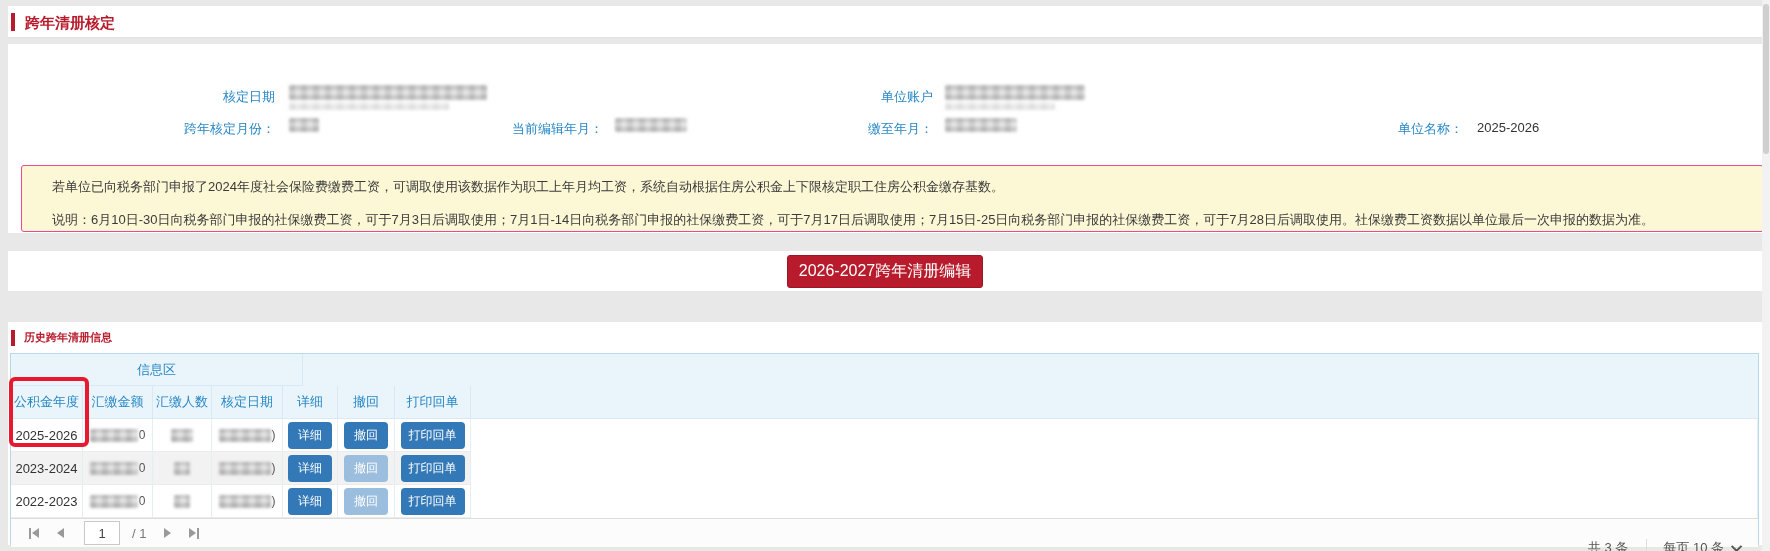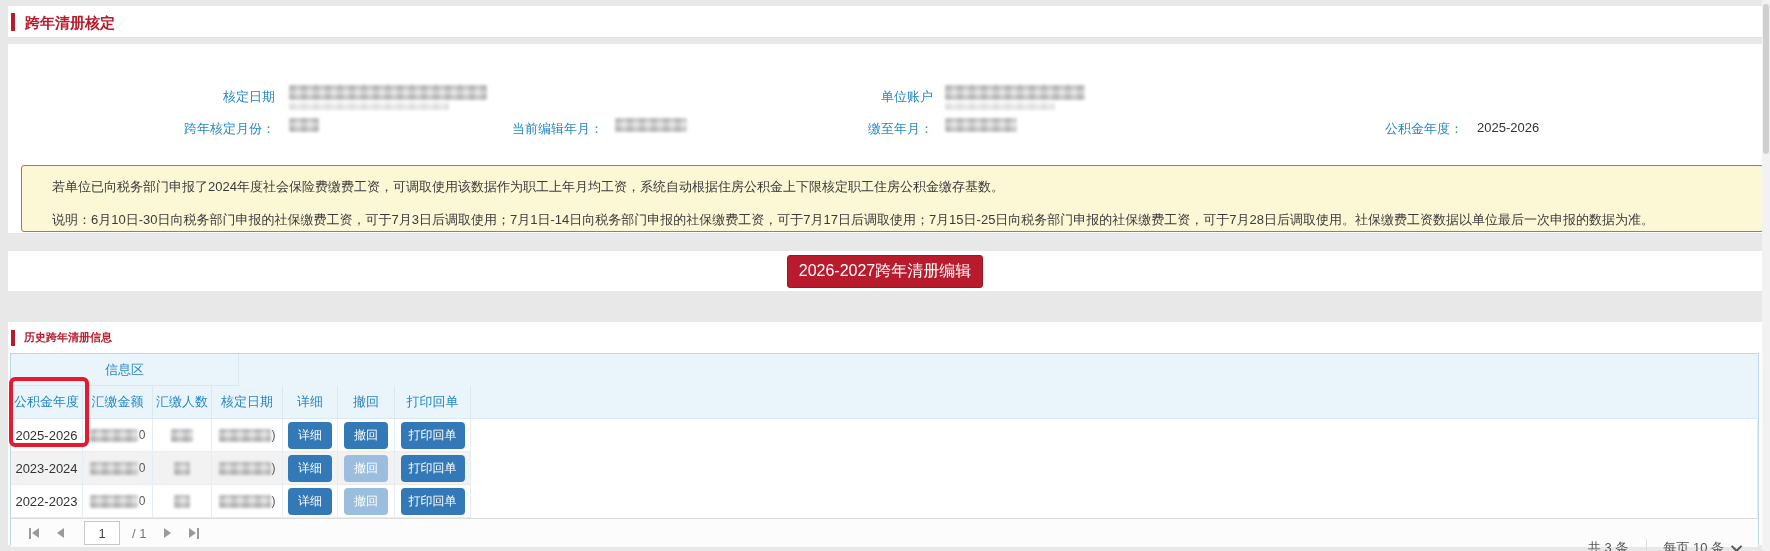--- a/index.html
+++ b/index.html
@@ -45,21 +45,21 @@
   .tbl { position:absolute; left:2px; top:31px; width:1749px; height:192px; border:1px solid #b9d8e8; background:#fff; font-size:13px; }
   .t-row { display:flex; width:100%; }
   .t-cell { display:flex; align-items:center; justify-content:center; border-right:1px solid #d9e9f4; overflow:hidden; }
   .hdr { background:#eaf4fb; color:#2787c5; }
   .hdr .t-cell { height:32px; }
   .grp .t-cell { border-bottom:1px solid #d9e9f4; }
   .grp .t-last { border-bottom:none; }
   .sub { border-bottom:1px solid #d9e9f4; }
   .c1{width:72px;} .c2{width:70px;} .c3{width:59px;} .c4{width:71px;}
   .c5{width:55px;} .c6{width:57px;} .c7{width:76px;}
-  .g1{width:228px;} .g2{width:188px;}
+  .g1{width:292px;} .g2{width:188px;}
   .t-last { flex:1; border-right:none; }
   .data .t-cell { height:33px; border-right:1px solid #e6eef5; border-bottom:1px solid #ececec; background:#fff; }
   .data .t-last { background:#fff; border-bottom:none; }
   .data.alt .t-cell { background:#f2f2f2; }
   .data.alt .t-last { background:#fff; }
   .suffix { font-size:12px; color:#555; margin-left:1px; }
 
   .btn { background:#3379b7; color:#fff; border:none; border-radius:4px; font-size:12px; padding:5px 10px; cursor:pointer; font-family:inherit; }
   .btn.wide { padding:5px 8px; }
   .btn.disabled { background:#9cbede; cursor:default; }
@@ -104,21 +104,21 @@
 
   <span class="lbl" style="left:120px; top:76px; width:147px;">跨年核定月份：</span>
   <span class="blur" style="left:281px; top:74px; width:30px; height:14px;"></span>
 
   <span class="lbl" style="left:450px; top:76px; width:145px;">当前编辑年月：</span>
   <span class="blur" style="left:607px; top:74px; width:72px; height:14px;"></span>
 
   <span class="lbl" style="left:790px; top:76px; width:135px;">缴至年月：</span>
   <span class="blur" style="left:937px; top:74px; width:72px; height:14px;"></span>
 
-  <span class="lbl" style="left:1320px; top:76px; width:135px;">公积金年度：</span>
+  <span class="lbl" style="left:1320px; top:76px; width:135px;">单位名称：</span>
   <span class="val" style="left:1469px; top:76px;">2025-2026</span>
 
   <div class="notice">
     <span class="notice-line" style="top:12px;">若单位已向税务部门申报了2024年度社会保险费缴费工资，可调取使用该数据作为职工上年月均工资，系统自动根据住房公积金上下限核定职工住房公积金缴存基数。</span>
     <span class="notice-line" style="top:37px;margin-top:8px;">说明：6月10日-30日向税务部门申报的社保缴费工资，可于7月3日后调取使用；7月1日-14日向税务部门申报的社保缴费工资，可于7月17日后调取使用；7月15日-25日向税务部门申报的社保缴费工资，可于7月28日后调取使用。社保缴费工资数据以单位最后一次申报的数据为准。</span>
   </div>
 </div>
 
 <div class="panelB">
   <button class="red-btn">2026-2027跨年清册编辑</button>

